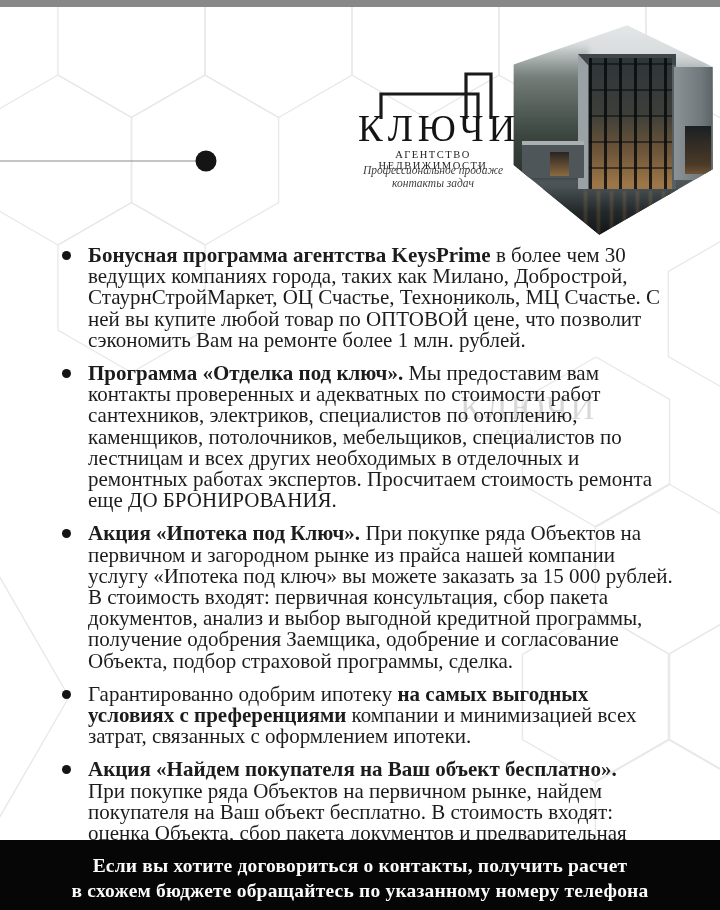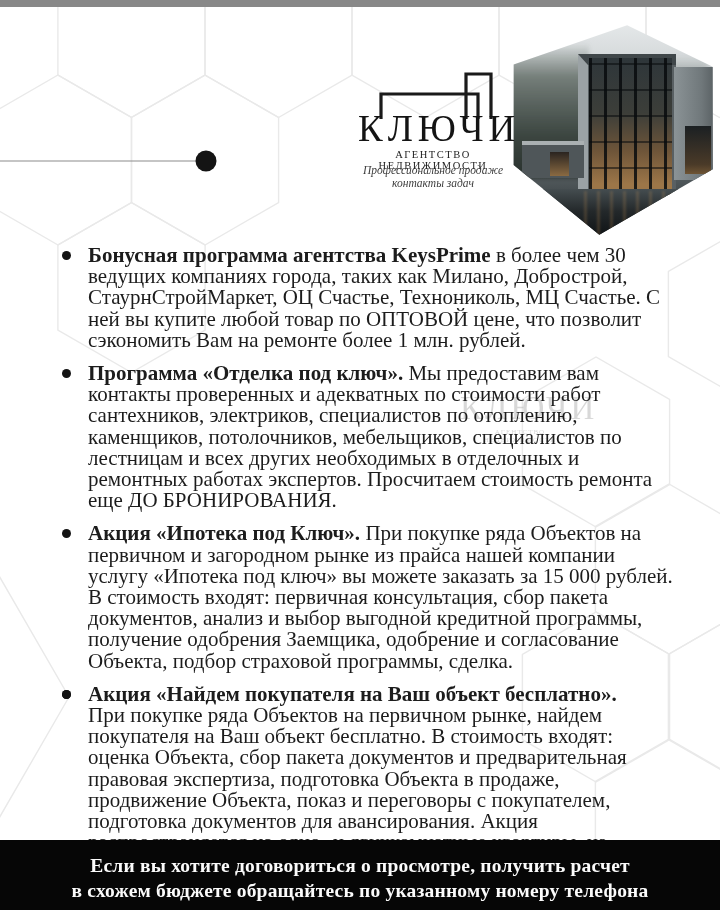--- a/index.html
+++ b/index.html
@@ -122,22 +122,22 @@
 
   <div class="watermark">
     <div class="wm-title">КЛЮЧИ</div>
     <div class="wm-sub">АГЕНТСТВО НЕДВИЖИМОСТИ</div>
   </div>
 
   <ul class="bullets" id="bullet-list" style="color: rgb(28, 28, 28);">
       <li><span class="dot" style="background: rgb(20, 20, 20);"></span><span><span class="b">Бонусная программа агентства KeysPrime</span><span> в более чем 30 ведущих компаниях города, таких как Милано, Добрострой, СтаурнСтройМаркет, ОЦ Счастье, Технониколь, МЦ Счастье. С ней вы купите любой товар по ОПТОВОЙ цене, что позволит сэкономить Вам на ремонте более 1 млн. рублей.</span></span></li>
       <li><span class="dot" style="background: rgb(20, 20, 20);"></span><span><span class="b">Программа «Отделка под ключ».</span><span> Мы предоставим вам контакты проверенных и адекватных по стоимости работ сантехников, электриков, специалистов по отоплению, каменщиков, потолочников, мебельщиков, специалистов по лестницам и всех других необходимых в отделочных и ремонтных работах экспертов. Просчитаем стоимость ремонта еще ДО БРОНИРОВАНИЯ.</span></span></li>
       <li><span class="dot" style="background: rgb(20, 20, 20);"></span><span><span class="b">Акция «Ипотека под Ключ».</span><span> При покупке ряда Объектов на первичном и загородном рынке из прайса нашей компании услугу «Ипотека под ключ» вы можете заказать за 15 000 рублей. В стоимость входят: первичная консультация, сбор пакета документов, анализ и выбор выгодной кредитной программы, получение одобрения Заемщика, одобрение и согласование Объекта, подбор страховой программы, сделка.</span></span></li>
-      <li><span class="dot" style="background: rgb(20, 20, 20);"></span></li>
+      <li><span class="dot" style="background: rgb(20, 20, 20);"></span><span><span>Гарантированно одобрим ипотеку </span><span class="b">на самых выгодных условиях с преференциями</span><span> компании и минимизацией всех затрат, связанных с оформлением ипотеки.</span></span></li>
       <li><span class="dot" style="background: rgb(20, 20, 20);"></span><span><span class="b">Акция «Найдем покупателя на Ваш объект бесплатно».</span><br><span>При покупке ряда Объектов на первичном рынке, найдем покупателя на Ваш объект бесплатно. В стоимость входят: оценка Объекта, сбор пакета документов и предварительная правовая экспертиза, подготовка Объекта в продаже, продвижение Объекта, показ и переговоры с покупателем, подготовка документов для авансирования. Акция распространяется на одно- и двухкомнатные квартиры, на трехкомнатные квартиры площадью до 70 кв.м.</span></span></li>
     </ul>
 
   <div class="footer" id="footer-banner" style="background: rgb(6, 6, 6); color: rgb(251, 251, 251);">
-      <div>Если вы хотите договориться о просмотре, получить расчет</div>
+      <div>Если вы хотите договориться о контакты, получить расчет</div>
       <div>в схожем бюджете обращайтесь по указанному номеру телефона</div>
     </div>
 
 </div>
 
 </body></html>

